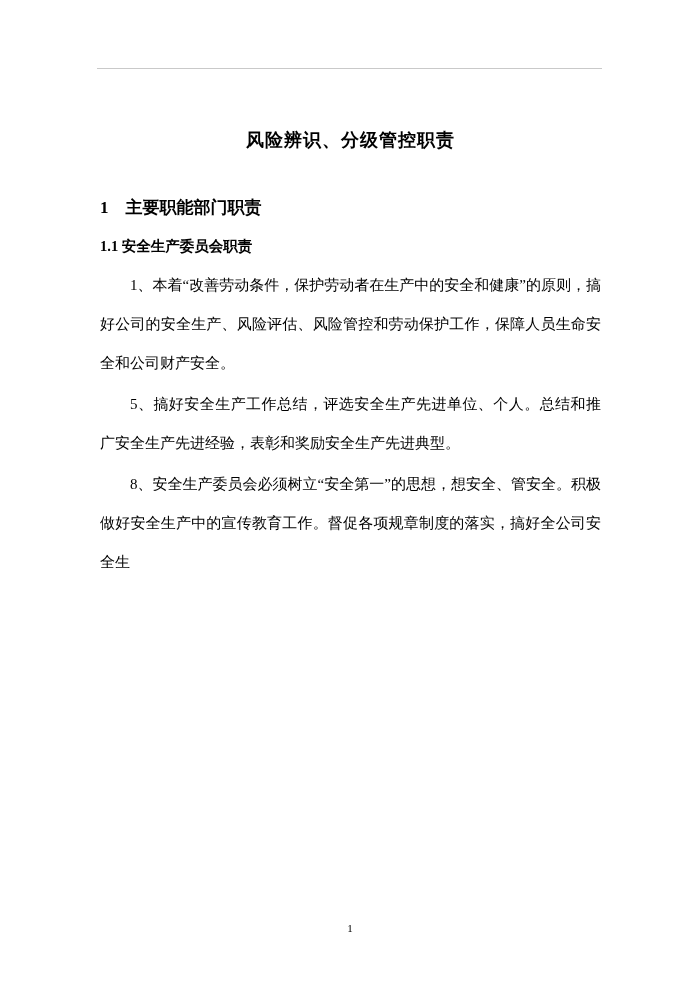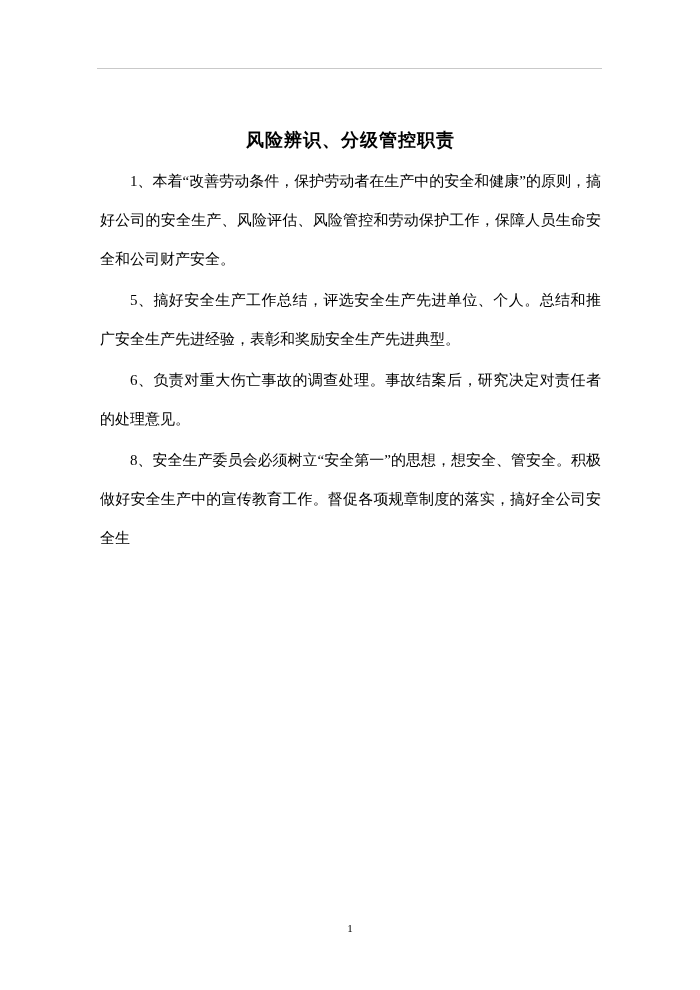--- a/index.html
+++ b/index.html
@@ -73,26 +73,27 @@
 <body>
 
 <div class="page">
 
   <div class="header-rule"></div>
 
   <div class="content">
 
     <h1 class="doc-title">风险辨识、分级管控职责</h1>
 
+    <h2 class="h1">1　主要职能部门职责</h2>
 
+    <h3 class="h2">1.1 安全生产委员会职责</h3>
 
     <div class="body-text">
       <p>1、本着“改善劳动条件，保护劳动者在生产中的安全和健康”的原则，搞好公司的安全生产、风险评估、风险管控和劳动保护工作，保障人员生命安全和公司财产安全。</p>
       <p>5、搞好安全生产工作总结，评选安全生产先进单位、个人。总结和推广安全生产先进经验，表彰和奖励安全生产先进典型。</p>
-      <p>6、负责对重大伤亡事故的调查处理。事故结案后，研究决定对责任者的处理意见。</p>
       <p>8、安全生产委员会必须树立“安全第一”的思想，想安全、管安全。积极做好安全生产中的宣传教育工作。督促各项规章制度的落实，搞好全公司安全生</p>
     </div>
 
   </div>
 
   <div class="page-num">1</div>
 
 </div>
 
 </body></html>

